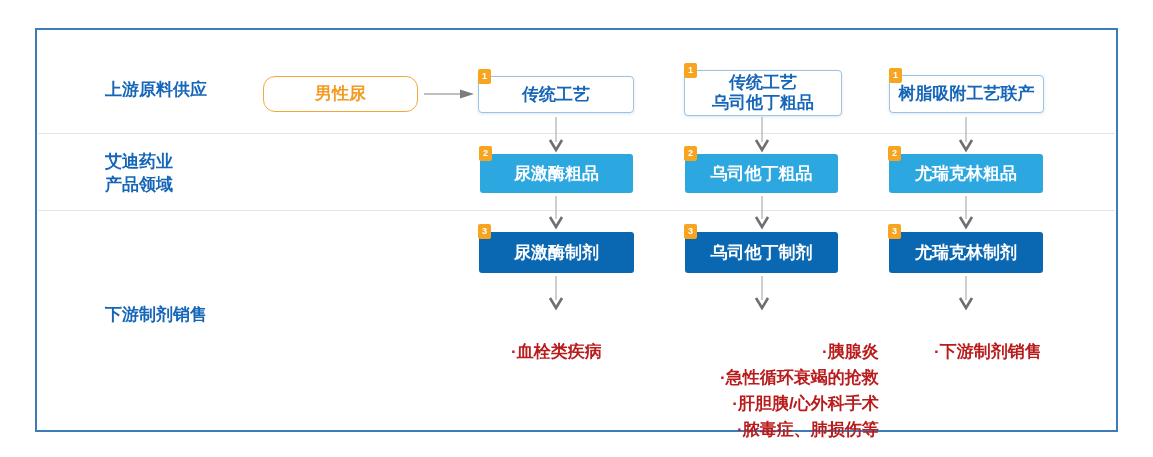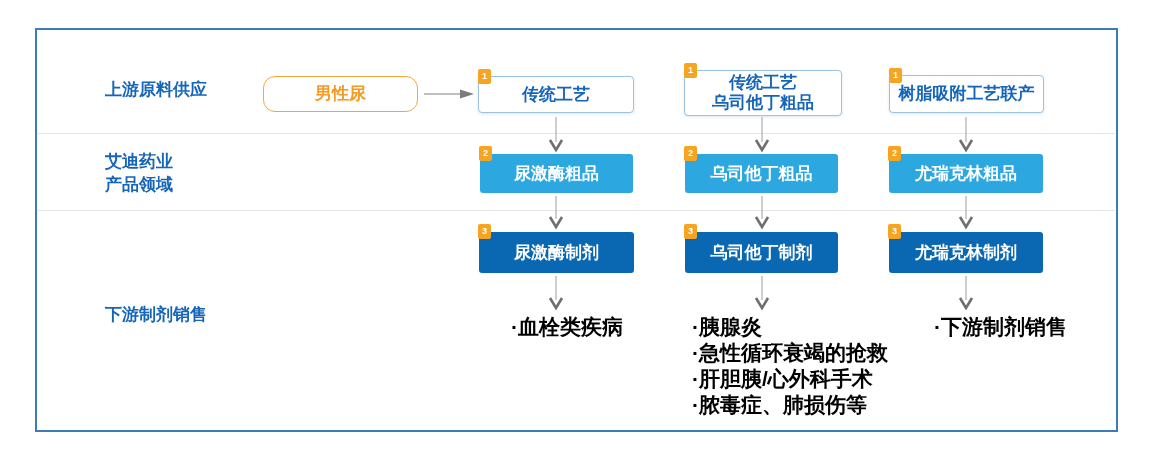--- a/index.html
+++ b/index.html
@@ -69,24 +69,25 @@
     background:#f7a420;
     color:#ffffff;
     font-size:9px; font-weight:bold;
     display:flex; align-items:center; justify-content:center;
     border-radius:2px;
     line-height:1;
   }
   .arrow { position:absolute; }
   .indications {
     position:absolute;
-    color:#000000;
-    font-size:21px; font-weight:bold;
+    color:#b91c1c;
+    font-size:17px; font-weight:bold;
     line-height:26px;
     white-space:nowrap;
+    margin-top:25px;
   }
 </style>
 </head>
 <body>
 
 <div class="stage">
 
   <div class="frame"></div>
   <div class="divider" style="top:133px;"></div>
   <div class="divider" style="top:210px;"></div>
@@ -129,21 +130,21 @@
     <span>乌司他丁粗品</span>
   </div>
   <div class="box crude-box" style="left:685px; top:154px; width:153px; height:39px;">
     <span class="badge">2</span>
     <span>乌司他丁粗品</span>
   </div>
   <div class="box prep-box" style="left:685px; top:232px; width:153px; height:41px;">
     <span class="badge">3</span>
     <span>乌司他丁制剂</span>
   </div>
-  <div class="indications" style="left:692px; top:314px;">
+  <div class="indications" style="left:720px; top:314px;text-align:right;">
     <div>·胰腺炎</div>
     <div>·急性循环衰竭的抢救</div>
     <div>·肝胆胰/心外科手术</div>
     <div>·脓毒症、肺损伤等</div>
   </div>
 
   <div class="box process-box" style="left:889px; top:75px; width:155px; height:38px;">
     <span class="badge">1</span>
     <span>树脂吸附工艺联产</span>
   </div>

